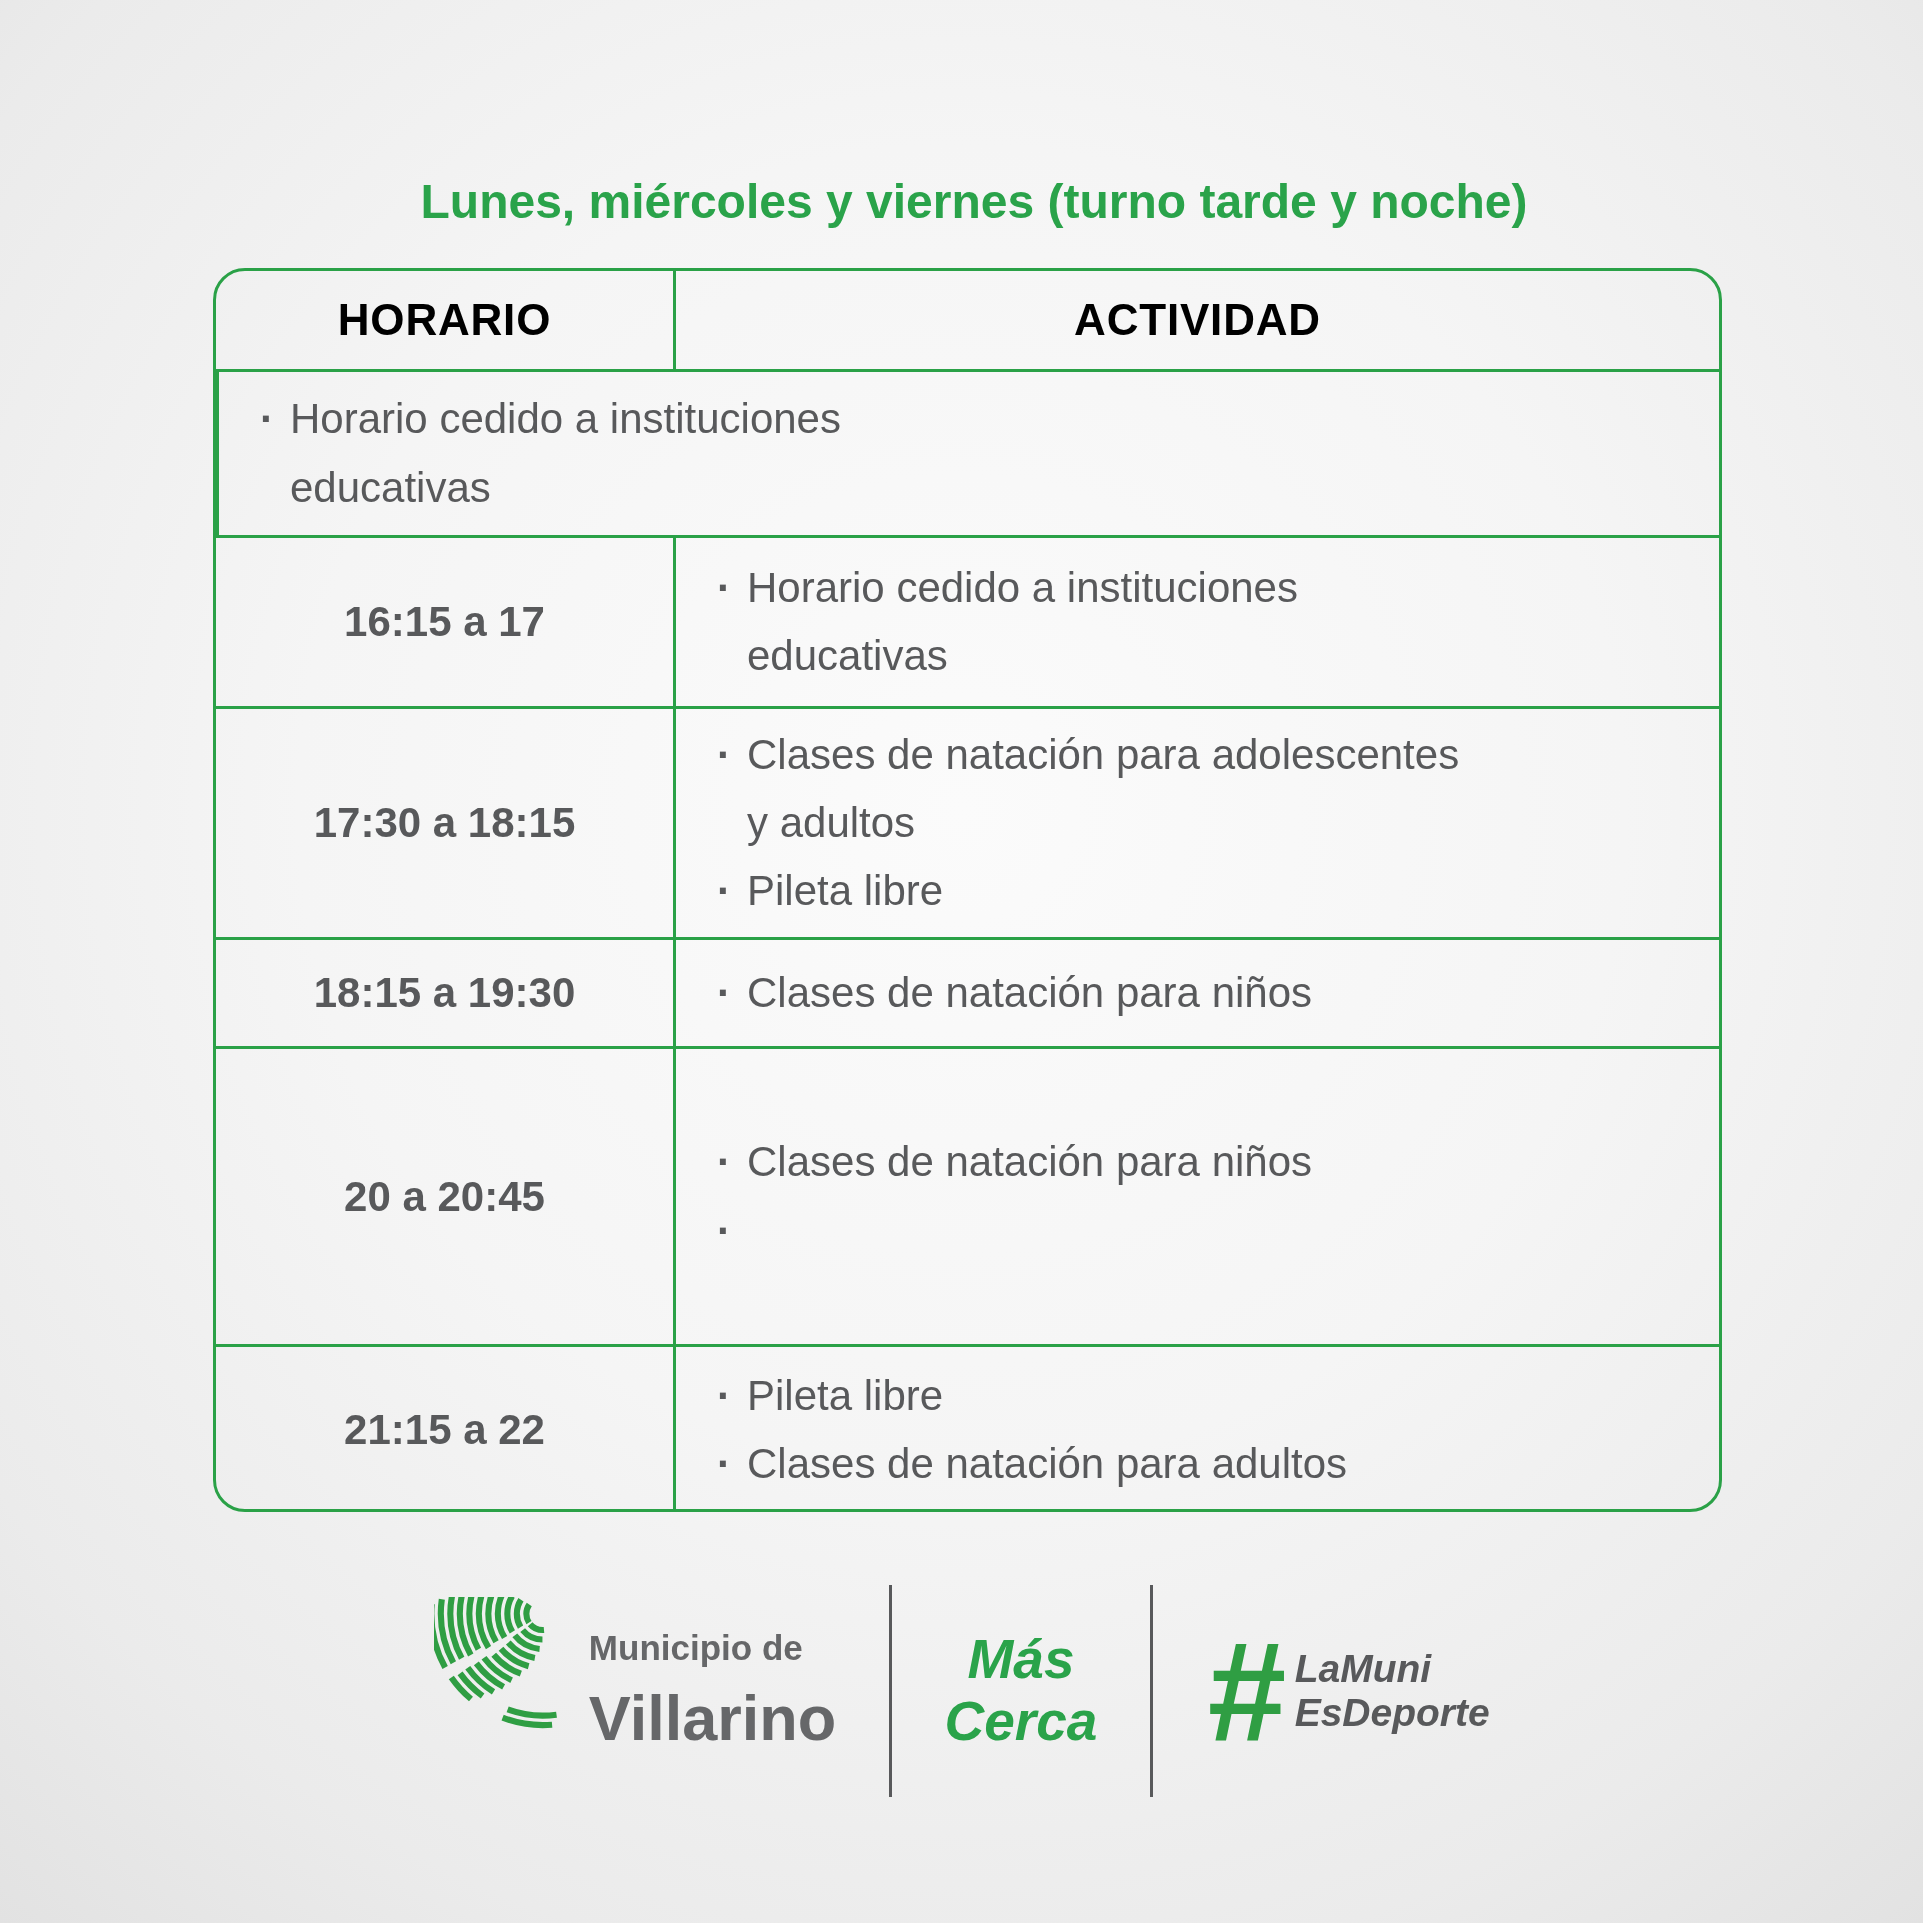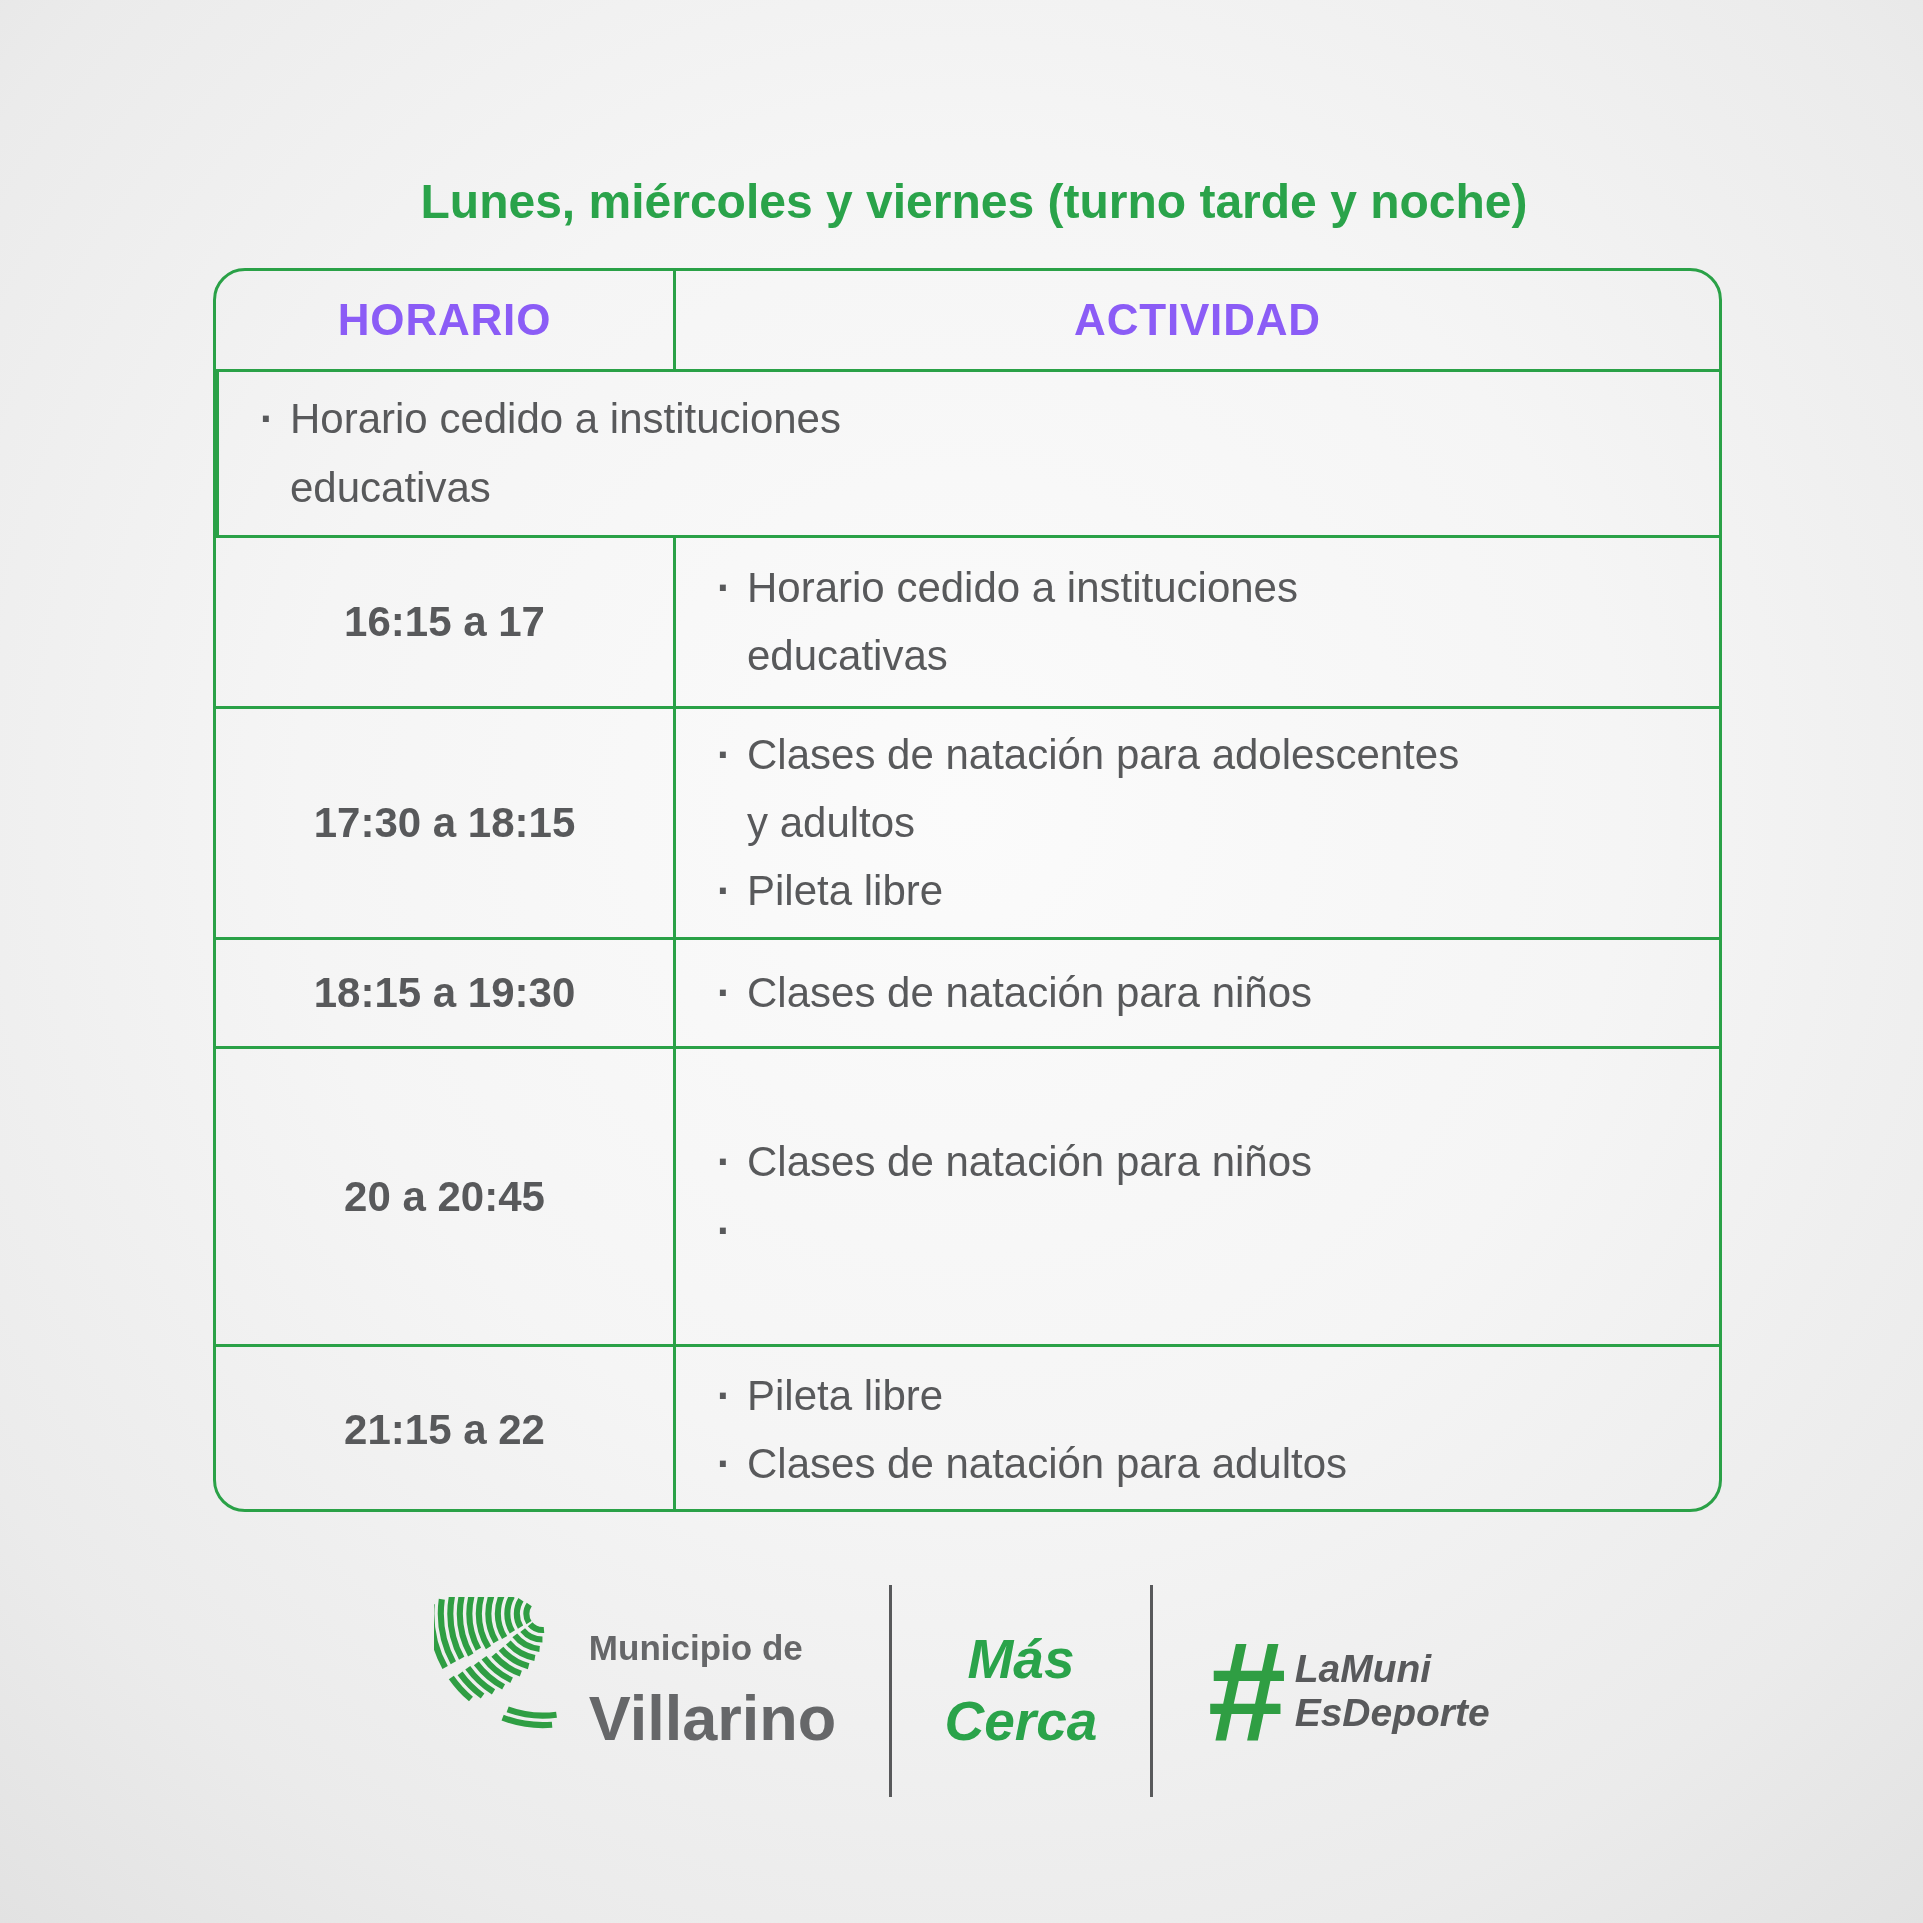--- a/index.html
+++ b/index.html
@@ -39,21 +39,21 @@
     font-size:42px; font-weight:700; color:#58595b;
   }
   .cell-act {
     flex:1;
     border-left:3px solid #2aa147;
     display:flex; flex-direction:column; justify-content:center;
     padding:15px 22.5px 15px 41px;
   }
   .t-head .cell-time, .t-head .cell-act {
     align-items:center; justify-content:center; flex-direction:row;
-    font-size:44px; font-weight:700; color:#8b5cf6; letter-spacing:0.8px;
+    font-size:44px; font-weight:700; color:#000000; letter-spacing:0.8px;
     padding:11px;
     text-align:center;
   }
   .activity-line {
     display:flex; align-items:flex-start;
     font-size:42px; font-weight:400; color:#58595b;
     line-height:1.62;
   }
   .activity-line .bullet {
     flex:0 0 30px; width:30px;

